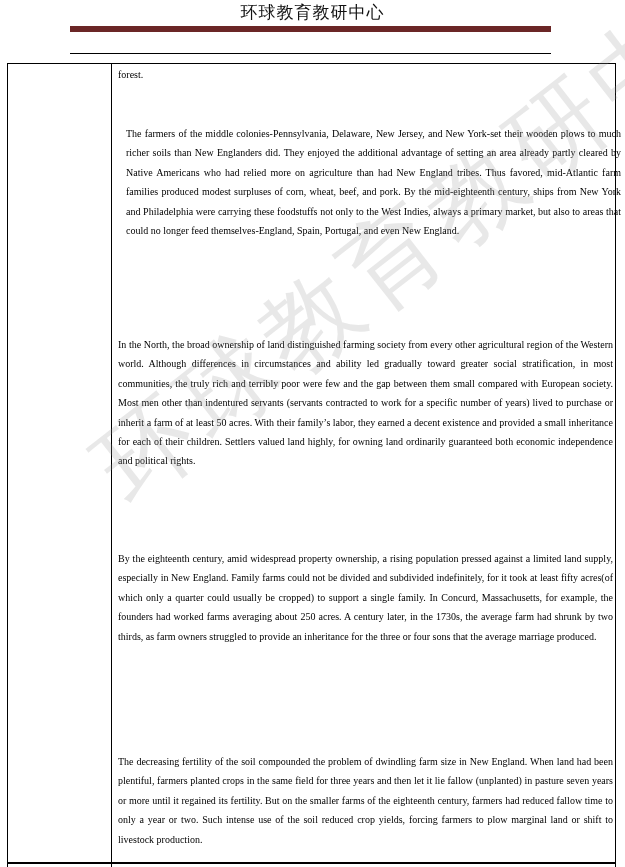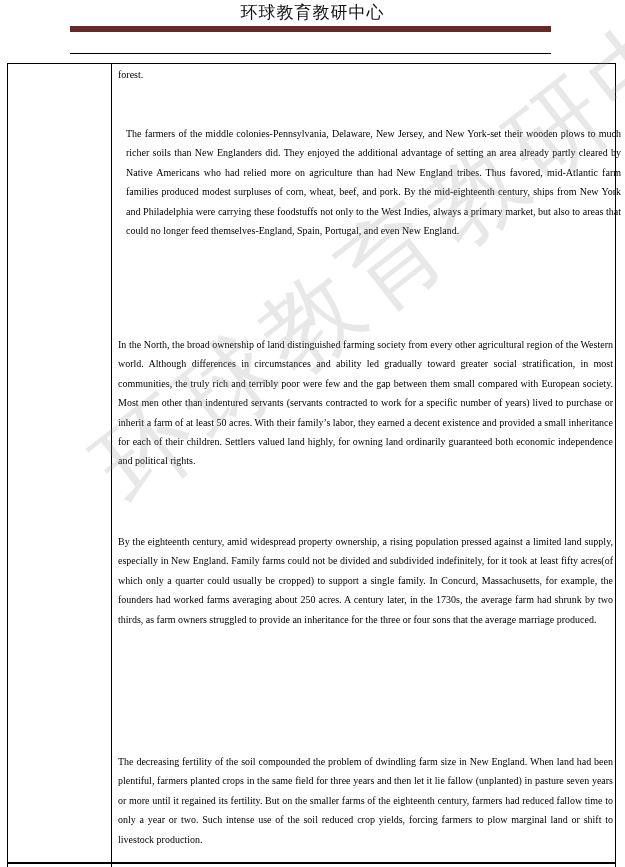--- a/index.html
+++ b/index.html
@@ -7,21 +7,21 @@
   .header-title { position:absolute; top:1px; left:0; width:625px; text-align:center; font-family:"DejaVu Sans", sans-serif; font-size:17px; letter-spacing:1px; color:#111; }
   .header-bar { position:absolute; left:70px; top:26px; width:481px; height:6px; background:#6b2626; }
   .header-line { position:absolute; left:70px; top:53px; width:481px; height:1px; background:#000; }
   .doc-table { position:absolute; left:7px; top:63px; width:609px; height:810px; border:1.5px solid #000; border-bottom:none; box-sizing:border-box; }
   .left-col { position:absolute; left:0; top:0; width:103px; height:100%; border-right:1px solid #000; }
   .right-col { position:absolute; left:110px; top:0; width:498px; }
   .para { font-size:10px; line-height:19.4px; text-align:justify; margin:0; padding:0 5px 0 0; }
   .p0 { position:absolute; top:1px; left:0; width:495px; }
   .p1 { position:absolute; top:60px; left:8px; width:495px; }
   .p2 { position:absolute; top:271px; left:0; width:495px; }
-  .p3 { position:absolute; top:468px; left:0; width:495px; }
+  .p3 { position:absolute; top:485px; left:0; width:495px; }
   .p4 { position:absolute; top:688px; left:0; width:495px; }
   .bottom-rule { position:absolute; left:7px; top:862px; width:609px; height:1.5px; background:#000; }
   .watermark { position:absolute; left:70px; top:430px; font-family:"DejaVu Sans", sans-serif; font-size:96px; color:rgba(150,150,150,0.22); transform:rotate(-38deg); transform-origin:left top; white-space:nowrap; pointer-events:none; letter-spacing:8px; }
 </style>
 </head>
 <body>
 
 <div class="header-title">环球教育教研中心</div>
 <div class="header-bar"></div>
 <div class="header-line"></div>

